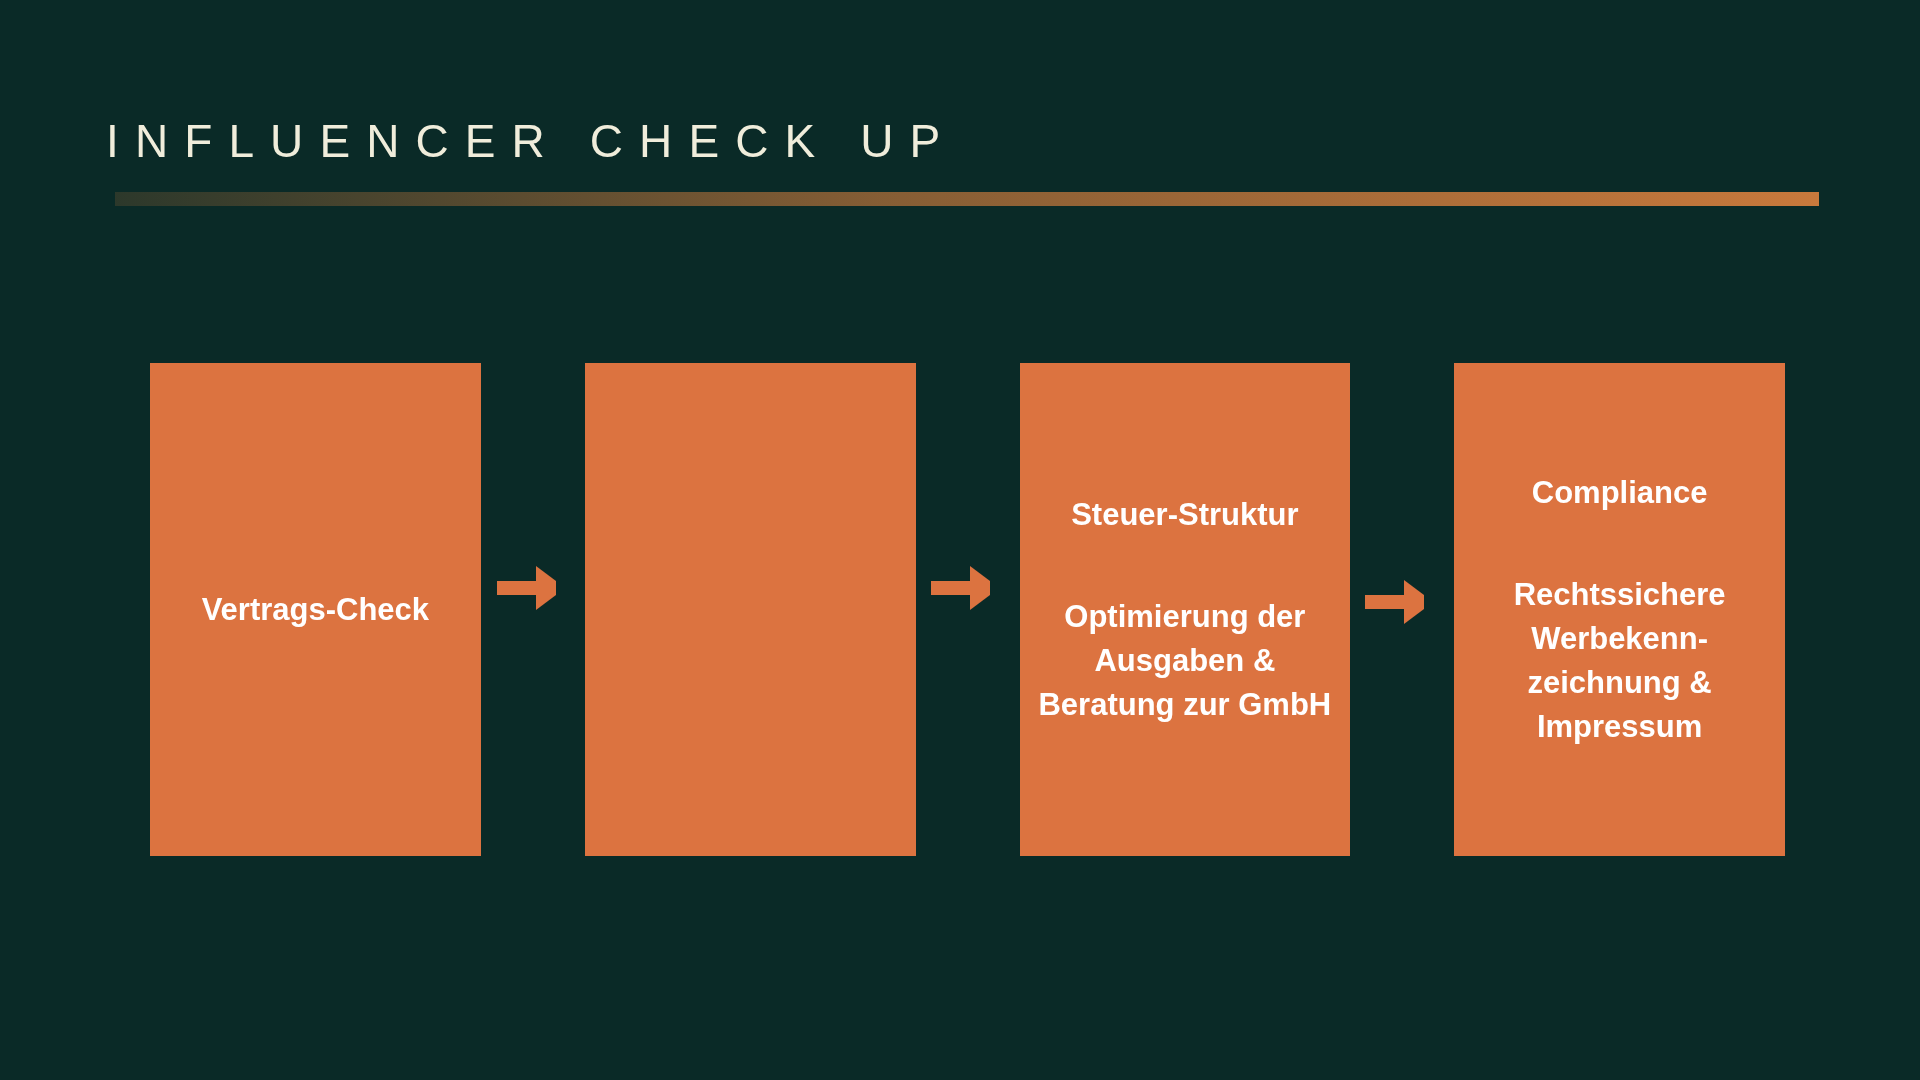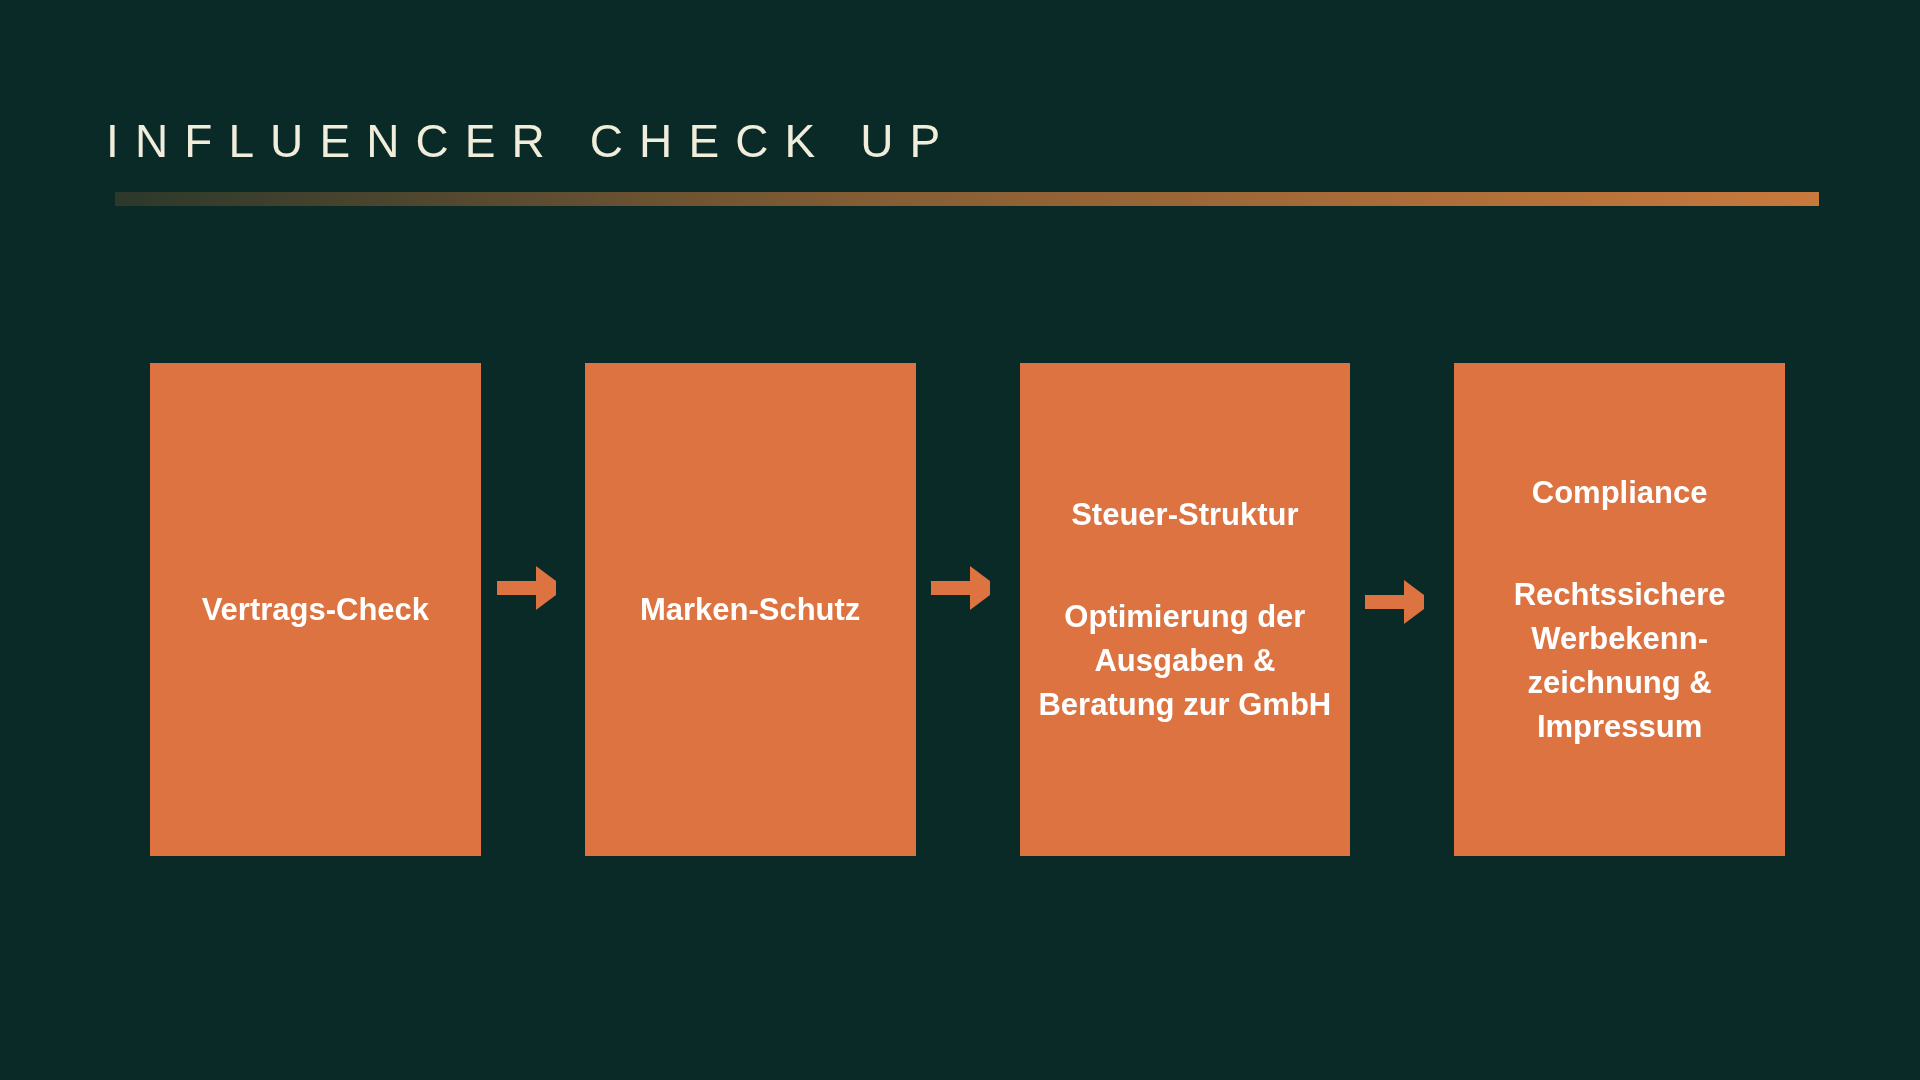--- a/index.html
+++ b/index.html
@@ -98,21 +98,20 @@
   <h1 class="page-title">INFLUENCER CHECK UP</h1>
   <div class="title-rule"></div>
 
   <div class="flow">
 
     <section class="step-card">
       <div class="step-heading">Vertrags-Check</div>
     </section>
 
     <section class="step-card">
-      <div class="step-heading">Marken-Schutz</div>
     </section>
 
     <section class="step-card">
       <div class="step-heading">Steuer-Struktur</div>
       <div class="step-body">Optimierung der
 Ausgaben &amp;
 Beratung zur GmbH</div>
     </section>
 
     <section class="step-card">

